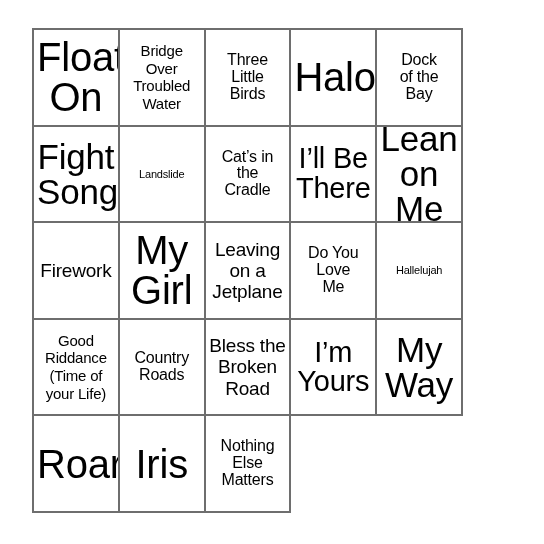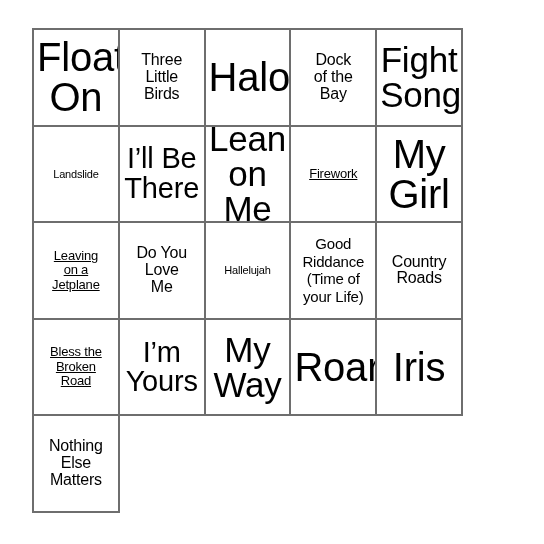--- a/index.html
+++ b/index.html
@@ -48,51 +48,62 @@
     width: 100%;
     white-space: pre-line;
     font-weight: 400;
   }
 
   
   .sz-xxl .cell-text { font-size: 40px; line-height: 1.0; }
   .sz-xl  .cell-text { font-size: 35px; line-height: 1.0; }
   .sz-lg  .cell-text { font-size: 29px; line-height: 1.02; }
   .sz-md  .cell-text { font-size: 16px; line-height: 1.05; }
-  .sz-sm  .cell-text { font-size: 13px; line-height: 1.12; text-decoration: underline; }
+  .sz-sm  .cell-text { font-size: 19px; line-height: 1.12; }
   .sz-xs  .cell-text { font-size: 11px; line-height: 1.15; }
   .sz-xxs .cell-text { font-size: 15px; line-height: 1.18; }
 </style>
 </head>
 <body>
 
 <div id="bingo-card" style="grid-template-columns: repeat(5, 1fr); grid-template-rows: repeat(5, 1fr);">
     <div class="bingo-cell sz-xxl">
       <span class="cell-text">Float
 On</span>
+    </div>
+    <div class="bingo-cell sz-xxs">
+      <span class="cell-text">Bridge
+Over
+Troubled
+Water</span>
     </div>
     <div class="bingo-cell sz-md">
       <span class="cell-text">Three
 Little
 Birds</span>
     </div>
     <div class="bingo-cell sz-xxl">
       <span class="cell-text">Halo</span>
     </div>
     <div class="bingo-cell sz-md">
       <span class="cell-text">Dock
 of the
 Bay</span>
     </div>
     <div class="bingo-cell sz-xl">
       <span class="cell-text">Fight
 Song</span>
     </div>
     <div class="bingo-cell sz-xs">
       <span class="cell-text">Landslide</span>
+    </div>
+    <div class="bingo-cell sz-md">
+      <span class="cell-text">Cat’s in
+the
+Cradle</span>
     </div>
     <div class="bingo-cell sz-lg">
       <span class="cell-text">I’ll Be
 There</span>
     </div>
     <div class="bingo-cell sz-xl">
       <span class="cell-text">Lean
 on Me</span>
     </div>
     <div class="bingo-cell sz-sm">

